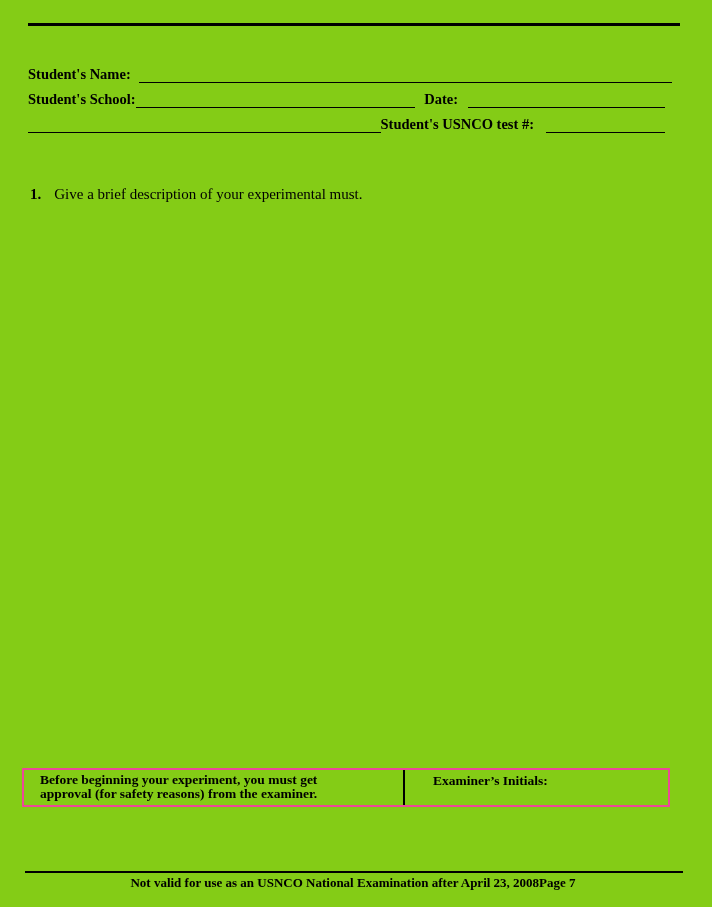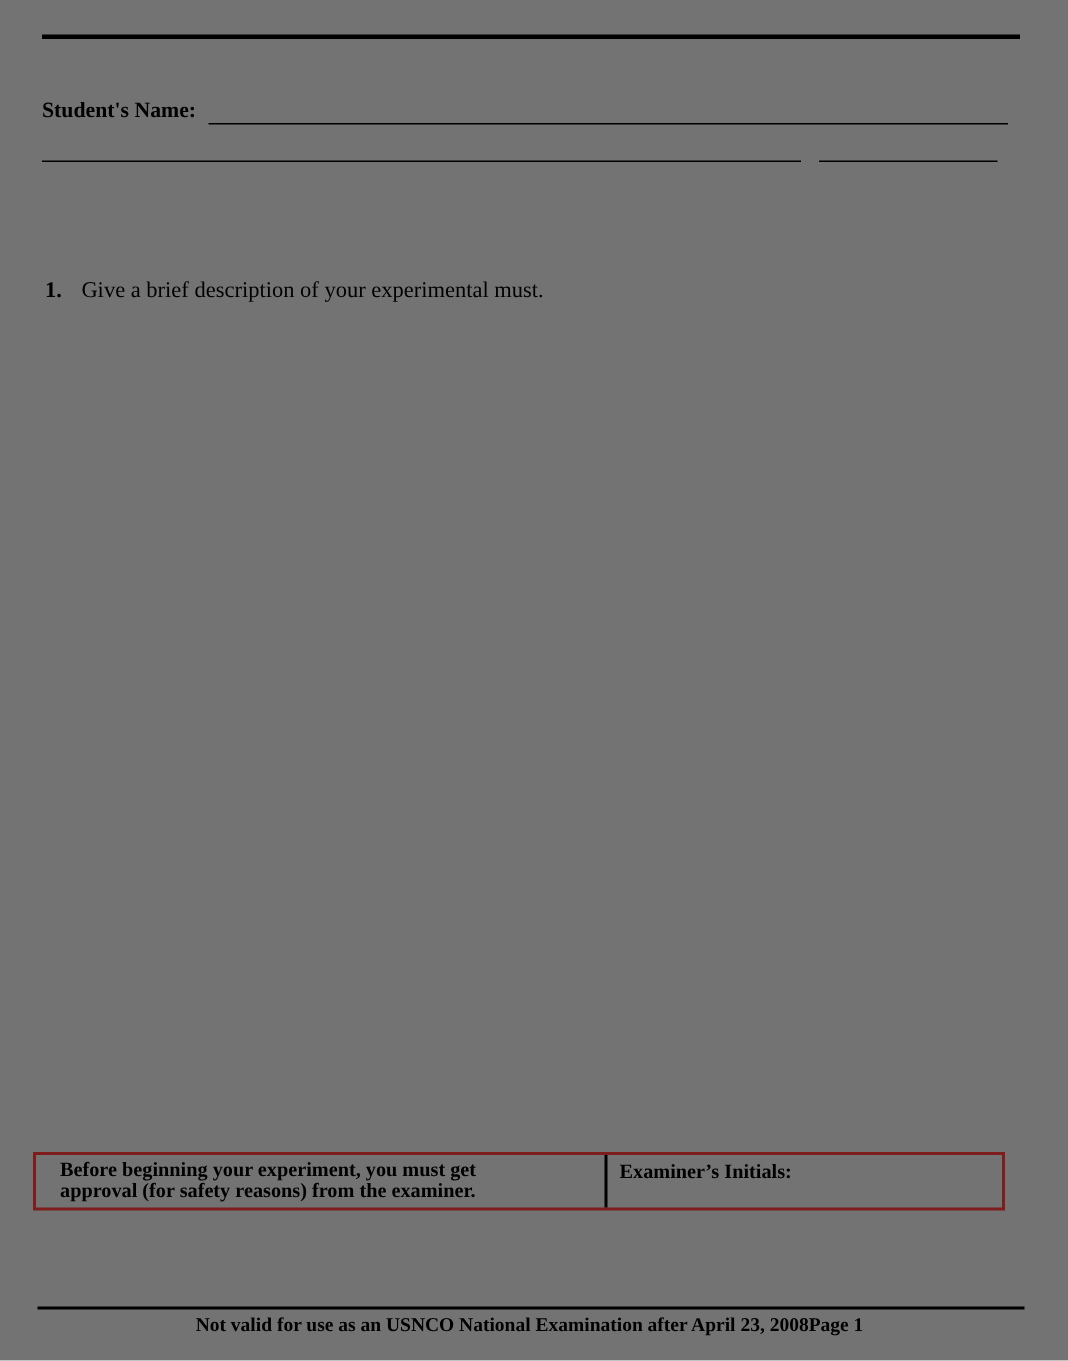--- a/index.html
+++ b/index.html
@@ -4,21 +4,21 @@
 <style>
   html, body {
     margin: 0;
     padding: 0;
     background: #ffffff;
   }
   .page {
     position: relative;
     width: 712px;
     height: 907px;
-    background: #737373;
+    background: #84cc16;
     color: #000000;
     font-family: "Liberation Serif", "DejaVu Serif", serif;
     overflow: hidden;
   }
   .top-rule {
     position: absolute;
     left: 28px;
     top: 23px;
     width: 652px;
     height: 3px;
@@ -72,25 +72,26 @@
     top: 212px;
     width: 644px;
     height: 550px;
   }
   .approval-box {
     position: absolute;
     left: 22px;
     top: 768px;
     width: 648px;
     height: 39px;
-    border: 2px solid #7f1d1d;
+    border: 2px solid #ec4899;
     box-sizing: border-box;
     display: flex;
     font-weight: bold;
     font-size: 13.5px;
+    gap: 20px;
   }
   .approval-box .cell-left {
     flex: 0 0 381px;
     box-sizing: border-box;
     border-right: 2px solid #000000;
     padding: 3px 0 0 16px;
     line-height: 14px;
   }
   .approval-box .cell-right {
     flex: 1 1 auto;
@@ -124,24 +125,31 @@
 
   <div class="top-rule"></div>
 
   <div class="form-area">
 
     <div class="form-row">
       <span class="lbl">Student's Name:</span>
       <span class="blank-line grow gap8"></span>
     </div>
 
+    <div class="form-row">
+      <span class="lbl">Student's School:</span>
+      <span class="blank-line grow"></span>
+      <span class="lbl gap9">Date:</span>
+      <span class="blank-line w197 gap10 end7"></span>
+    </div>
 
 
     <div class="form-row">
       <span class="blank-line grow"></span>
+      <span class="lbl">Student's USNCO test #:</span>
       <span class="blank-line w119 gap12 end7"></span>
     </div>
 
   </div>
 
   <div class="question">
     <span class="qnum">1.</span>
     <span class="qtext">Give a brief description of your experimental must.</span>
   </div>
 
@@ -154,16 +162,16 @@
     </div>
     <div class="cell-right">
       <span>Examiner’s Initials:</span>
     </div>
   </div>
 
   <div class="footer-rule"></div>
 
   <div class="footer-text">
     <span>Not valid for use as an USNCO National Examination after April 23, 2008</span>
-    <span>Page 1</span>
+    <span>Page 7</span>
   </div>
 
 </div>
 
 </body></html>

